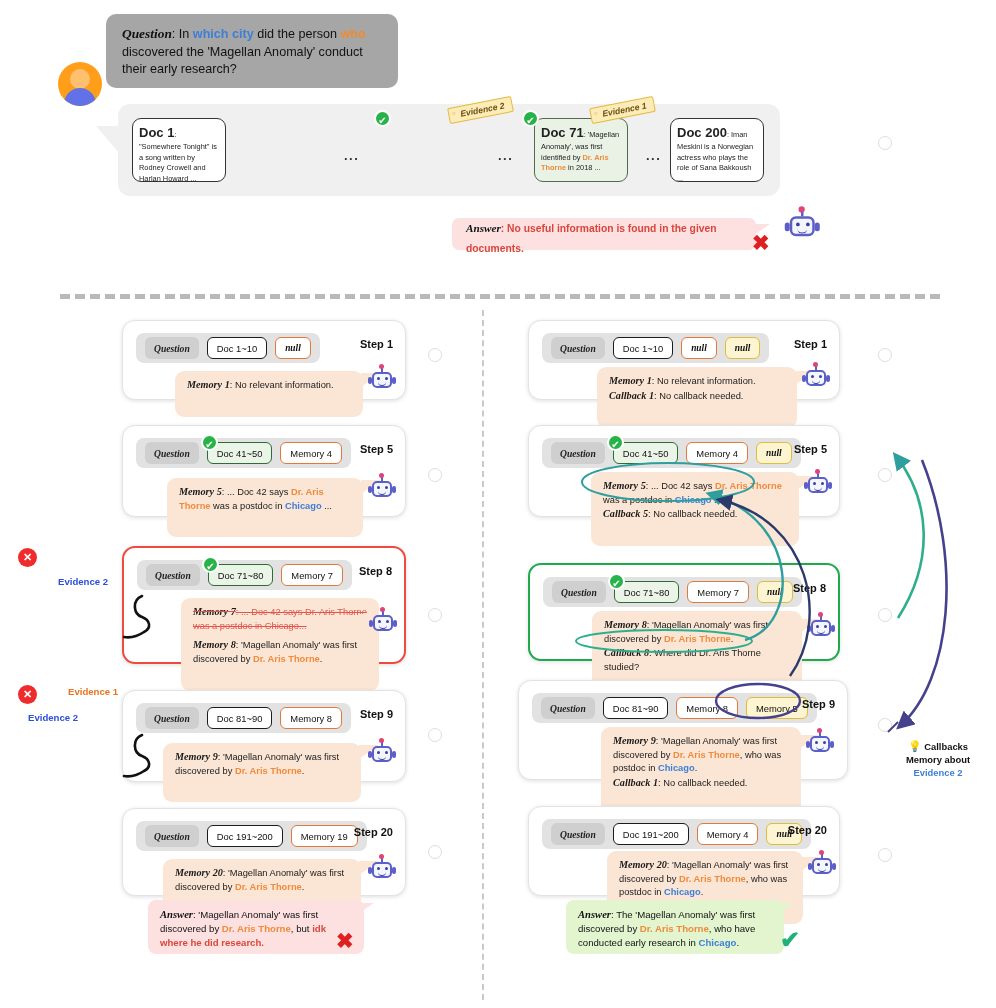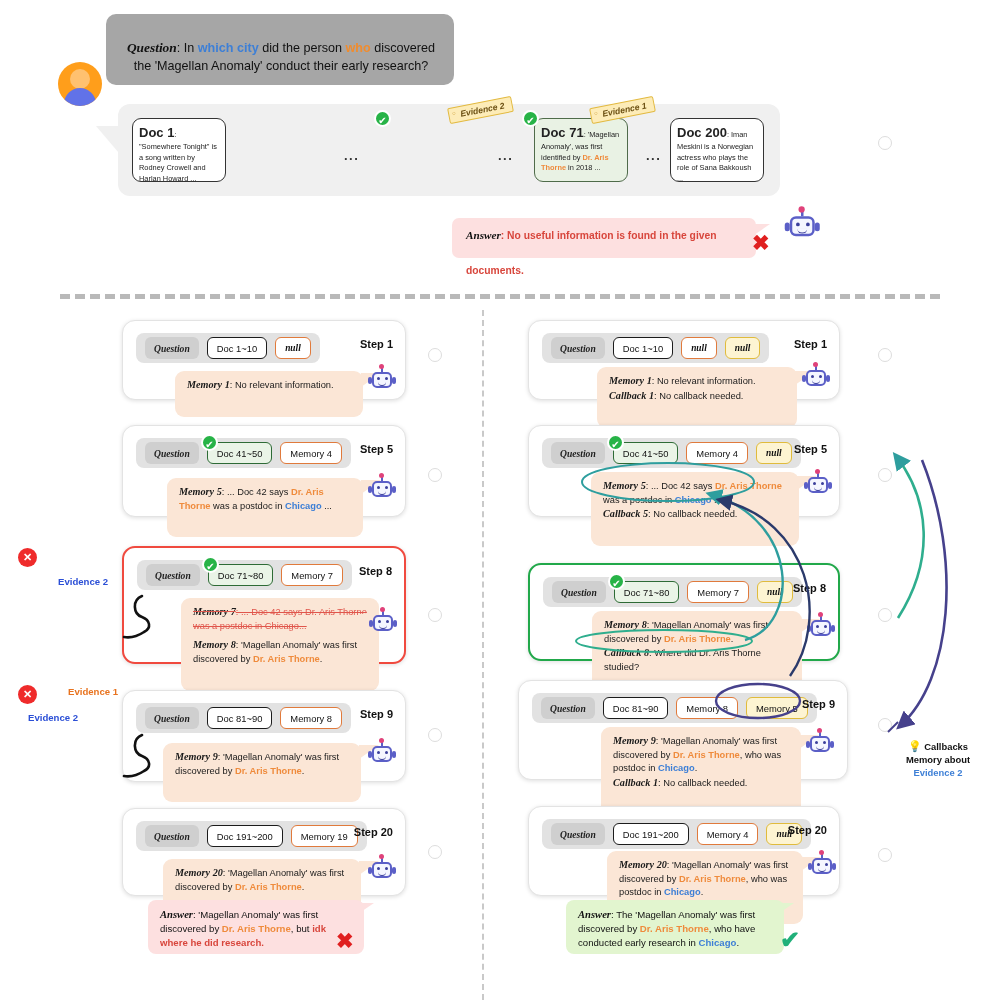--- a/index.html
+++ b/index.html
@@ -9,24 +9,24 @@
     background:#ffffff;
     font-family: "Liberation Sans", sans-serif;
     position: relative;
     overflow: hidden;
     color:#1a1a1a;
   }
   .abs { position:absolute; }
 
   
   #question-bubble {
-    left:106px; top:14px; width:348px; min-height:52px;
+    left:106px; top:14px; width:292px; min-height:52px;
     background:#a6a6a6; border-radius:10px;
-    padding:25px 14px 10px 16px;
-    font-size:12.6px; line-height:1.38; color:#111;text-align:center;
+    padding:11px 14px 10px 16px;
+    font-size:12.6px; line-height:1.38; color:#111;
   }
   #question-bubble .qlabel { font-family:"Liberation Serif", serif; font-weight:bold; font-style:italic; font-size:13.4px; }
   .c-blue { color:#3d7fd6; font-weight:bold; }
   .c-orange { color:#f08c2e; font-weight:bold; }
   #question-tail {
     left:108px; top:64px; width:0;height:0;
     border-left:0 solid transparent;
     border-top:16px solid #a6a6a6;
     border-right:62px solid transparent;
   }
@@ -65,23 +65,23 @@
   .evi-tag {
     position:absolute; background:#fdecb8; border:1px solid #e2b93f;
     font-size:8.6px; font-style:italic; font-weight:bold; color:#6b4f12;
     padding:2px 7px 2px 11px; border-radius:2px; z-index:6;
     white-space:nowrap;
   }
   .evi-tag::before{ content:"○"; position:absolute; left:3px; top:2px; font-size:6px; color:#c8972a;}
 
   
   #top-answer {
-    left:452px; top:218px; width:304px; height:40px;
+    left:452px; top:218px; width:304px; height:32px;
     background:#fde0e0; border-radius:7px;
-    font-size:10.3px; line-height:35px; padding-left:14px; color:#d8463c; font-weight:bold;
+    font-size:10.3px; line-height:20px; padding-left:14px; color:#d8463c; font-weight:bold;
   }
   #top-answer .alabel { font-family:"Liberation Serif", serif; font-style:italic; font-weight:bold; color:#111; font-size:11.2px;}
   #top-answer-tail { left:744px; top:224px; width:0;height:0;
      border-top:0 solid transparent; border-left:26px solid #fde0e0; border-bottom:18px solid transparent;}
   .xmark { position:absolute; font-size:21px; color:#e02020; font-weight:bold; line-height:1; }
 
   
   .robot { position:absolute; width:26px; height:26px; }
   .robot .antenna { position:absolute; left:12px; top:0; width:2px;height:5px;background:#5b5fc7;}
   .robot .antdot { position:absolute; left:10px; top:-3px; width:5px;height:5px;border-radius:50%;background:#e0427a;}

